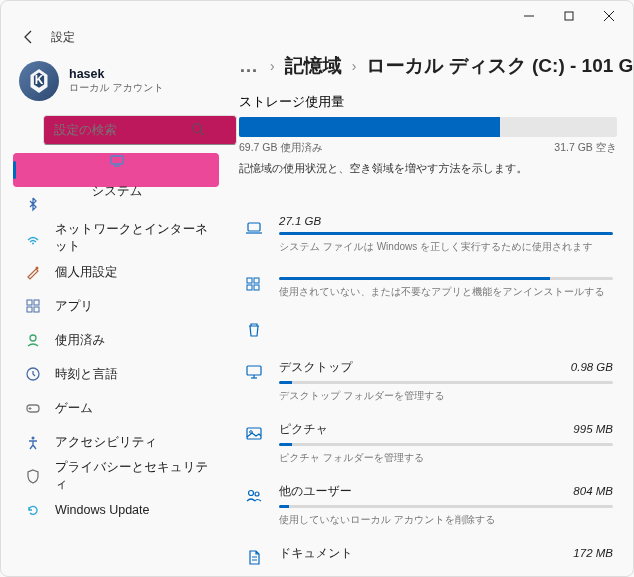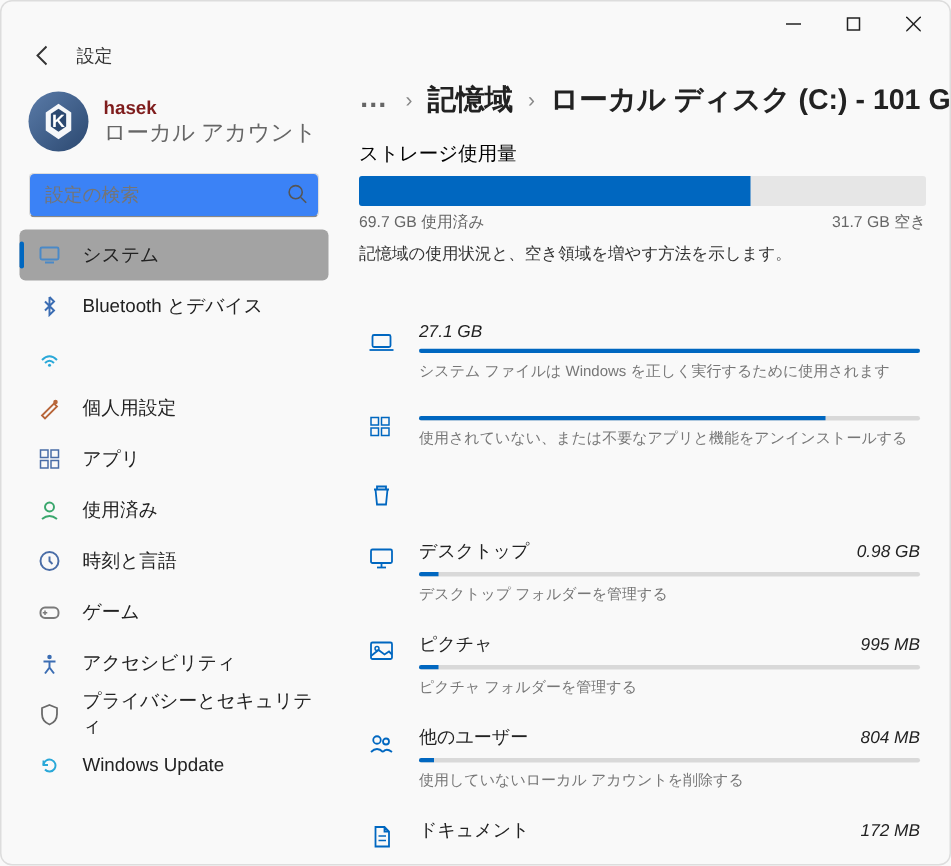--- a/index.html
+++ b/index.html
@@ -12,30 +12,30 @@
 .header-row { display: flex; align-items: center; padding: 0 14px; height: 20px; margin-top: -4px; }
 .back-btn { width: 28px; height: 28px; display: flex; align-items: center; justify-content: center; }
 .app-title { font-size: 12px; margin-left: 8px; color: #333; }
 
 .layout { display: flex; height: calc(100% - 46px); }
 
 .sidebar { width: 224px; padding: 8px 6px 0 12px; }
 .user-block { display: flex; align-items: center; padding: 6px 6px 12px 6px; gap: 10px; }
 .avatar { width: 40px; height: 40px; border-radius: 50%; background: linear-gradient(135deg,#5a7ba8,#2b4870); display: flex; align-items: center; justify-content: center; }
 .avatar svg { width: 34px; height: 34px; }
-.user-name { font-size: 12.5px; font-weight: 600; color: #7f1d1d; }
-.user-sub { font-size: 15px; color: #666; }
+.user-name { font-size: 12.5px; font-weight: 600; color: #0f172a; }
+.user-sub { font-size: 10px; color: #666; }
 
 .search-box { margin: 2px 6px 8px 6px; position: relative; }
-.search-box input { width: 100%; height: 30px; border: 1px solid #ddd; border-bottom: 1px solid #888; border-radius: 4px; background: #3b82f6; padding: 0 23px 0 10px; font-size: 12.5px; outline: none; }
+.search-box input { width: 100%; height: 30px; border: 1px solid #ddd; border-bottom: 1px solid #888; border-radius: 4px; background: #be185d; padding: 0 23px 0 10px; font-size: 12.5px; outline: none; margin-left: 24px; }
 .search-box .sicon { position: absolute; right: 8px; top: 7px; color: #555; }
 
 .nav { margin-top: 8px; }
 .nav-item { display: flex; align-items: center; height: 34px; padding: 0 10px 0 12px; border-radius: 4px; font-size: 12.5px; color: #222; gap: 14px; cursor: default; }
-.nav-item.active { background: #a3a3a3; position: relative; }
+.nav-item.active { background: #ec4899; position: relative; flex-direction: column; }
 .nav-item.active::before { content: ""; position: absolute; left: 0; top: 8px; bottom: 8px; width: 3px; background: #0067c0; border-radius: 2px; }
 .nav-icon { width: 16px; height: 16px; display: flex; align-items: center; justify-content: center; }
 
 .main { flex: 1; padding: 6px 16px 0 14px; overflow-y: auto; }
 .crumbs { display: flex; align-items: center; gap: 10px; font-size: 19px; font-weight: 600; color: #222; margin-bottom: 14px; white-space: nowrap; }
 .crumbs .chev { color: #888; font-size: 14px; font-weight: normal; }
 .crumbs .dots { color: #666; letter-spacing: 2px; font-weight: bold; }
 
 .section-title { font-size: 13px; font-weight: 400; margin-bottom: 6px; }
 .main-bar { height: 20px; background: #e6e6e6; border-radius: 2px; position: relative; overflow: hidden; margin-bottom: 4px; }
@@ -121,29 +121,29 @@
             </svg>
           </span>
           <span>システム</span>
         </div>
         <div class="nav-item">
           <span class="nav-icon">
             <svg width="16" height="16" viewBox="0 0 16 16">
               <path d="M8 2 L11 5 L8 8 L11 11 L8 14 V2 M8 8 L5 5 M8 8 L5 11" fill="none" stroke="#3b6db3" stroke-width="1.3"></path>
             </svg>
           </span>
-          <span>Bluetooth とデバイス</span>
         </div>
         <div class="nav-item">
           <span class="nav-icon">
             <svg width="16" height="16" viewBox="0 0 16 16">
               <path d="M3 10 Q8 5 13 10 M5 12 Q8 9 11 12" fill="none" stroke="#2aa8d8" stroke-width="1.3"></path>
               <circle cx="8" cy="13.5" r="1" fill="#2aa8d8"></circle>
             </svg>
           </span>
+          <span>ネットワークとインターネット</span>
         </div>
         <div class="nav-item">
           <span class="nav-icon">
             <svg width="16" height="16" viewBox="0 0 16 16">
               <path d="M3 13 L11 5 L13 7 L5 15 Z" fill="none" stroke="#b8663a" stroke-width="1.2"></path>
               <circle cx="12" cy="4" r="1.5" fill="#b8663a"></circle>
             </svg>
           </span>
           <span>個人用設定</span>
         </div>

